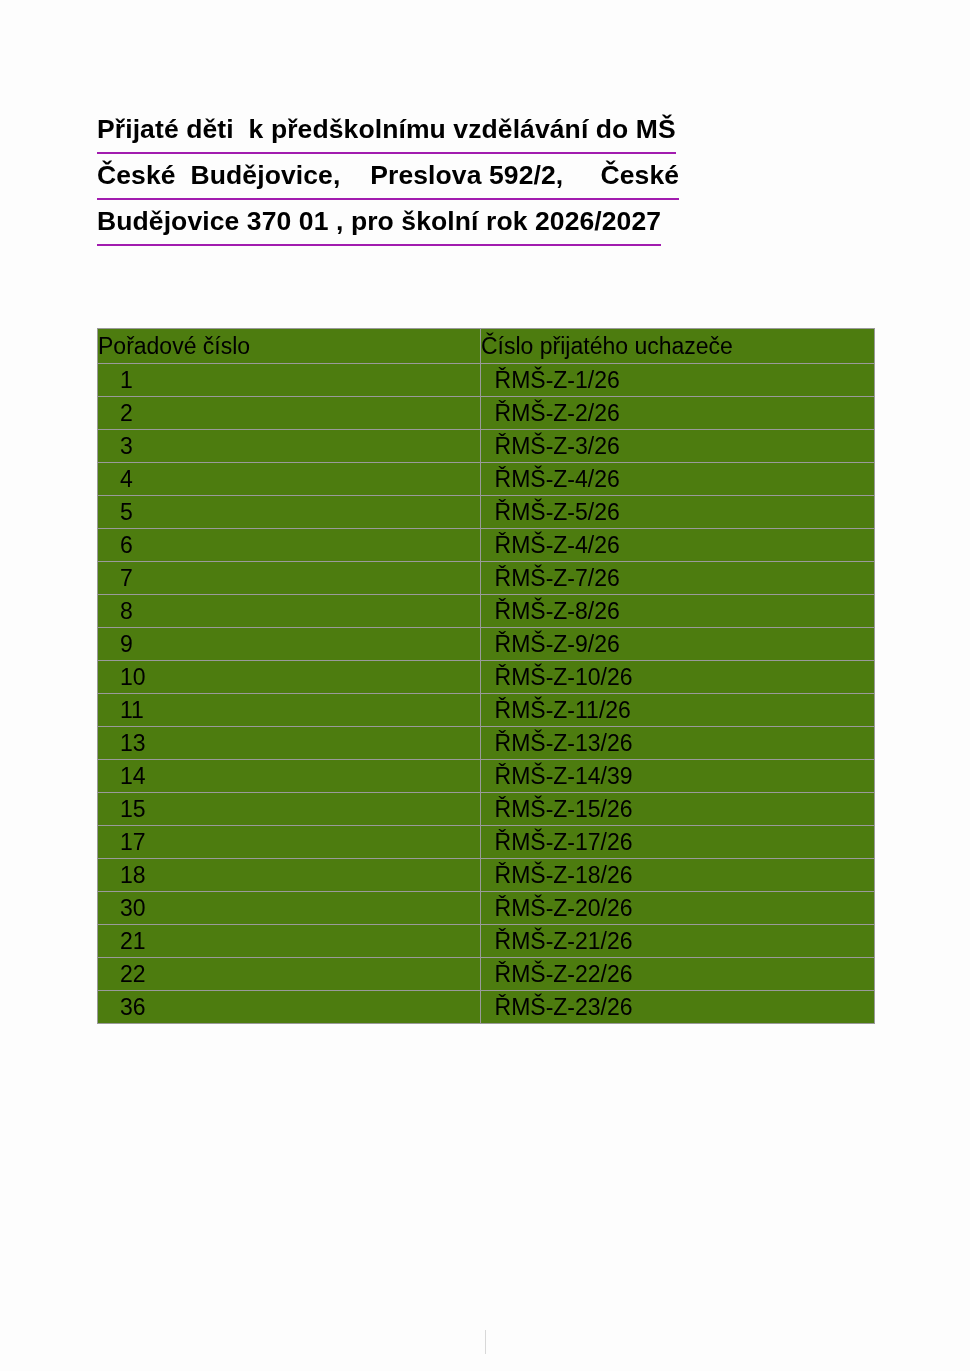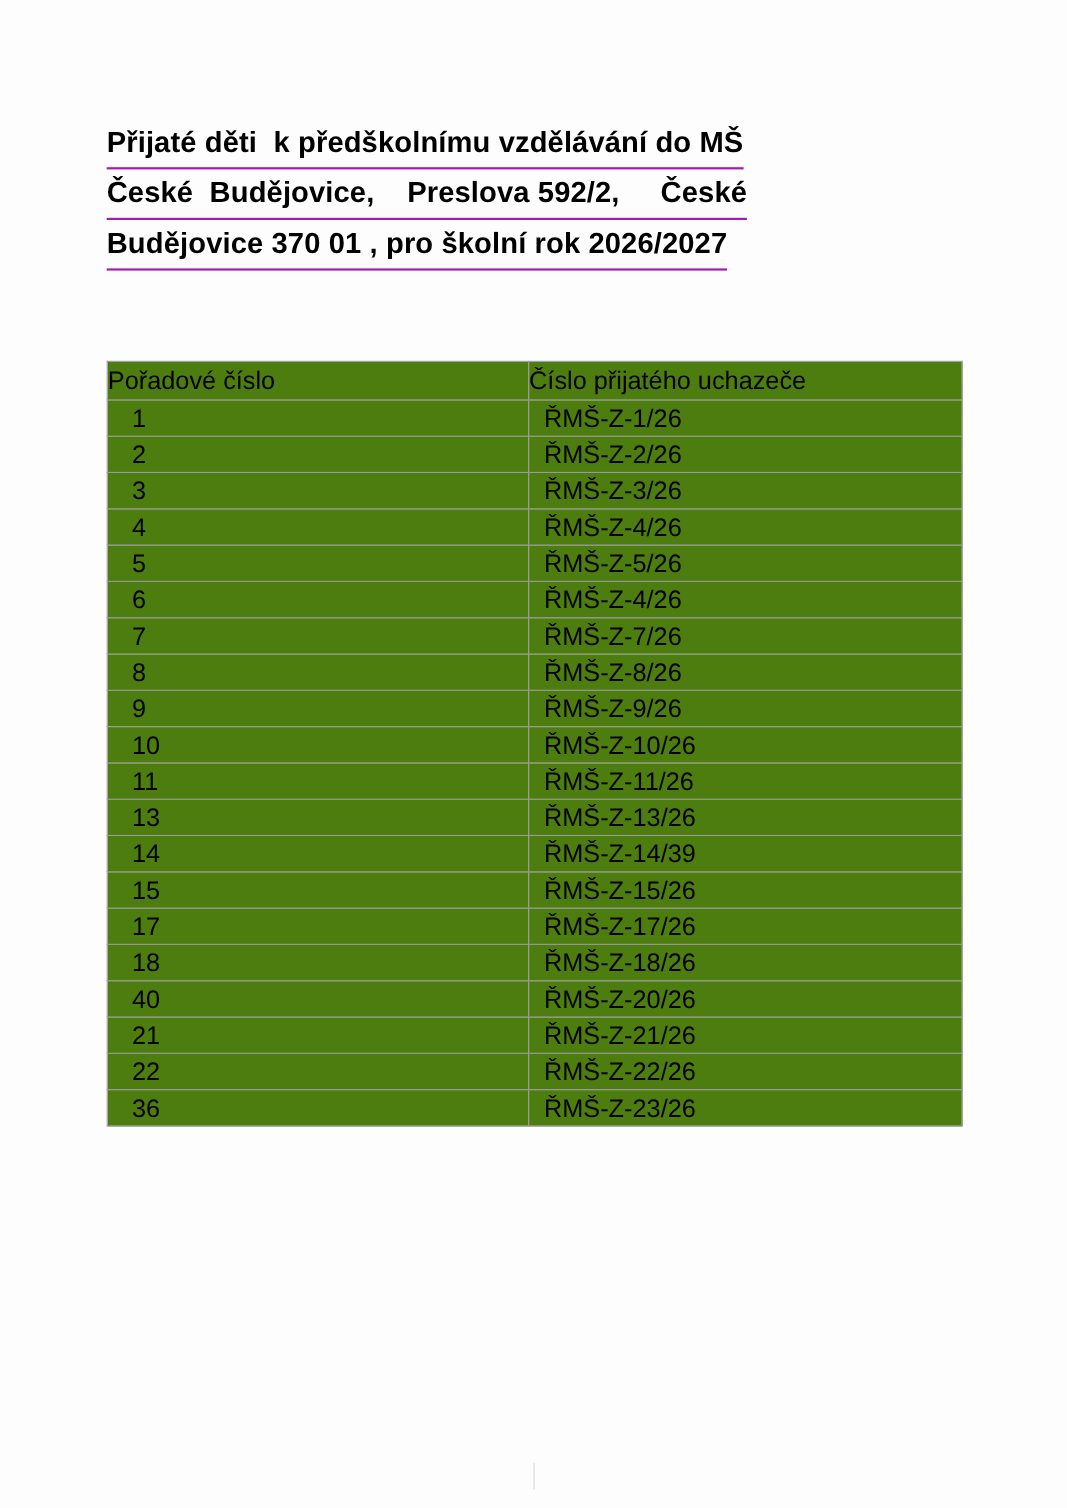--- a/index.html
+++ b/index.html
@@ -189,21 +189,21 @@
         </tr>
         <tr class="body">
           <td class="col-order">17</td>
           <td class="col-code"><span class="code-prefix">ŘMŠ-Z-</span><span class="code-num">17/26</span></td>
         </tr>
         <tr class="body">
           <td class="col-order">18</td>
           <td class="col-code"><span class="code-prefix">ŘMŠ-Z-</span><span class="code-num">18/26</span></td>
         </tr>
         <tr class="body">
-          <td class="col-order">40</td>
+          <td class="col-order">30</td>
           <td class="col-code"><span class="code-prefix">ŘMŠ-Z-</span><span class="code-num">20/26</span></td>
         </tr>
         <tr class="body">
           <td class="col-order">21</td>
           <td class="col-code"><span class="code-prefix">ŘMŠ-Z-</span><span class="code-num">21/26</span></td>
         </tr>
         <tr class="body">
           <td class="col-order">22</td>
           <td class="col-code"><span class="code-prefix">ŘMŠ-Z-</span><span class="code-num">22/26</span></td>
         </tr>

